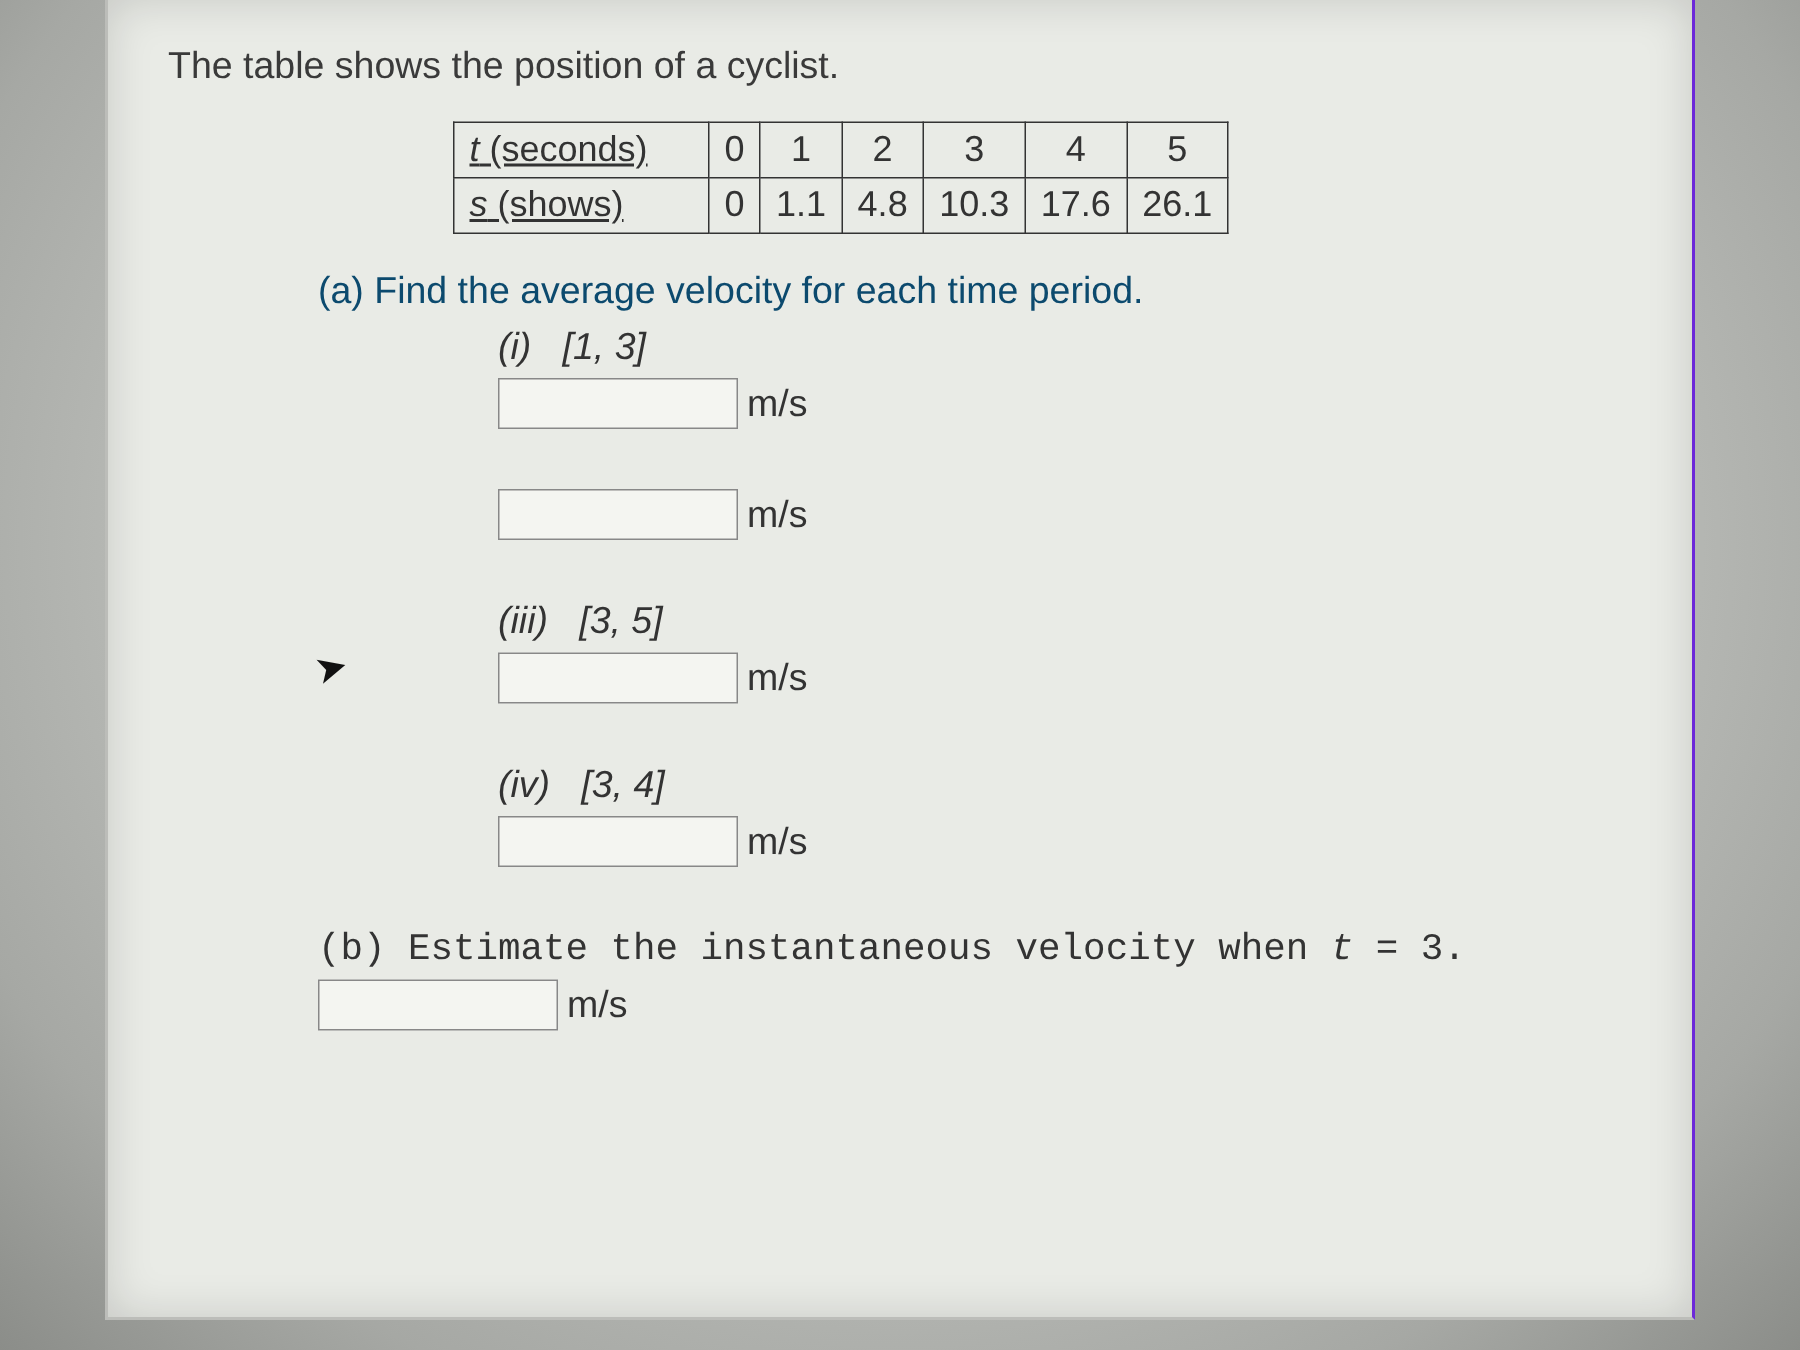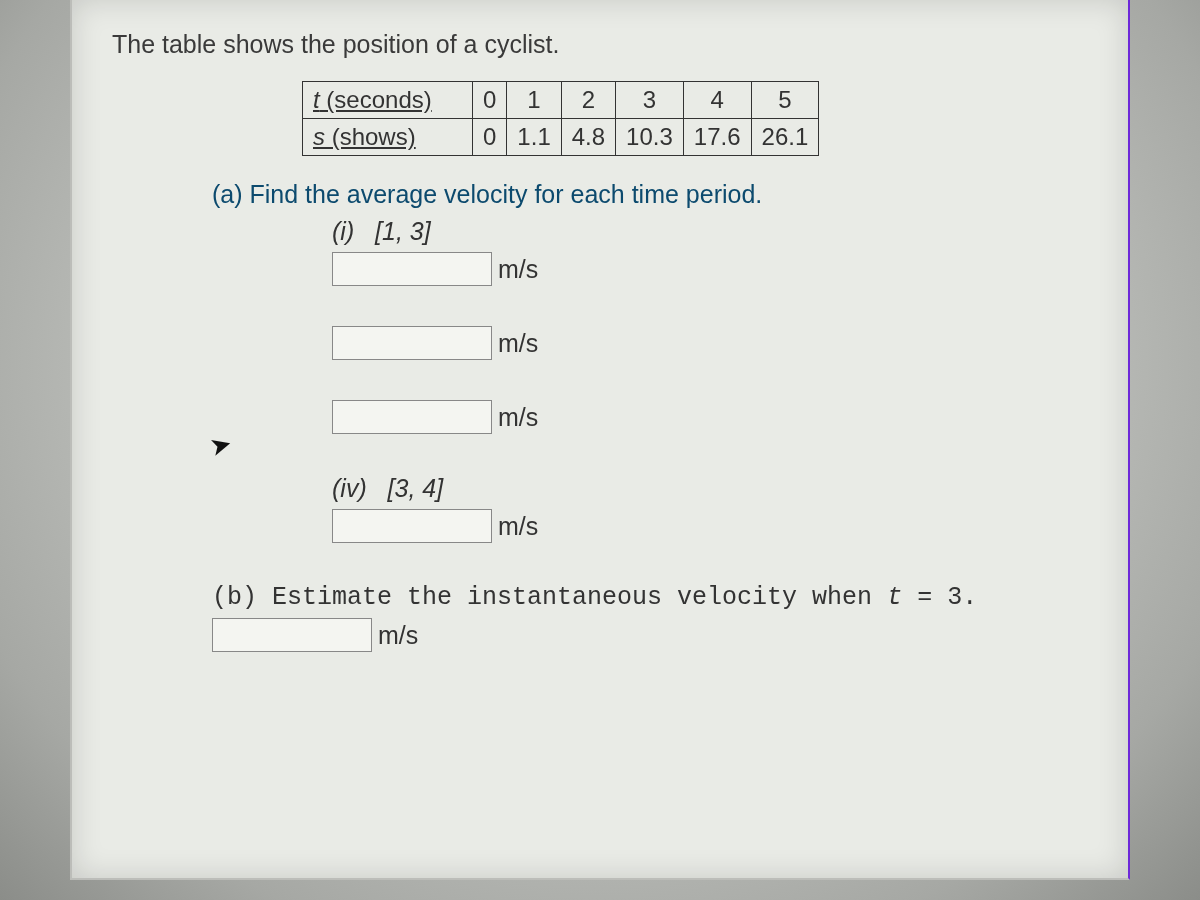--- a/index.html
+++ b/index.html
@@ -155,20 +155,23 @@
     </div>
 
     <div class="subrow">
       <div class="input-line">
         <input class="answer-input" type="text" style="">
         <span class="unit">m/s</span>
       </div>
     </div>
 
     <div class="subrow">
+      <div class="sublabel">
+        <span>(iii)</span>&nbsp;&nbsp;&nbsp;<span>[3, 5]</span>
+      </div>
       <div class="input-line">
         <input class="answer-input" type="text" style="">
         <span class="unit">m/s</span>
       </div>
     </div>
 
     <div class="subrow">
       <div class="sublabel">
         <span>(iv)</span>&nbsp;&nbsp;&nbsp;<span>[3, 4]</span>
       </div>

